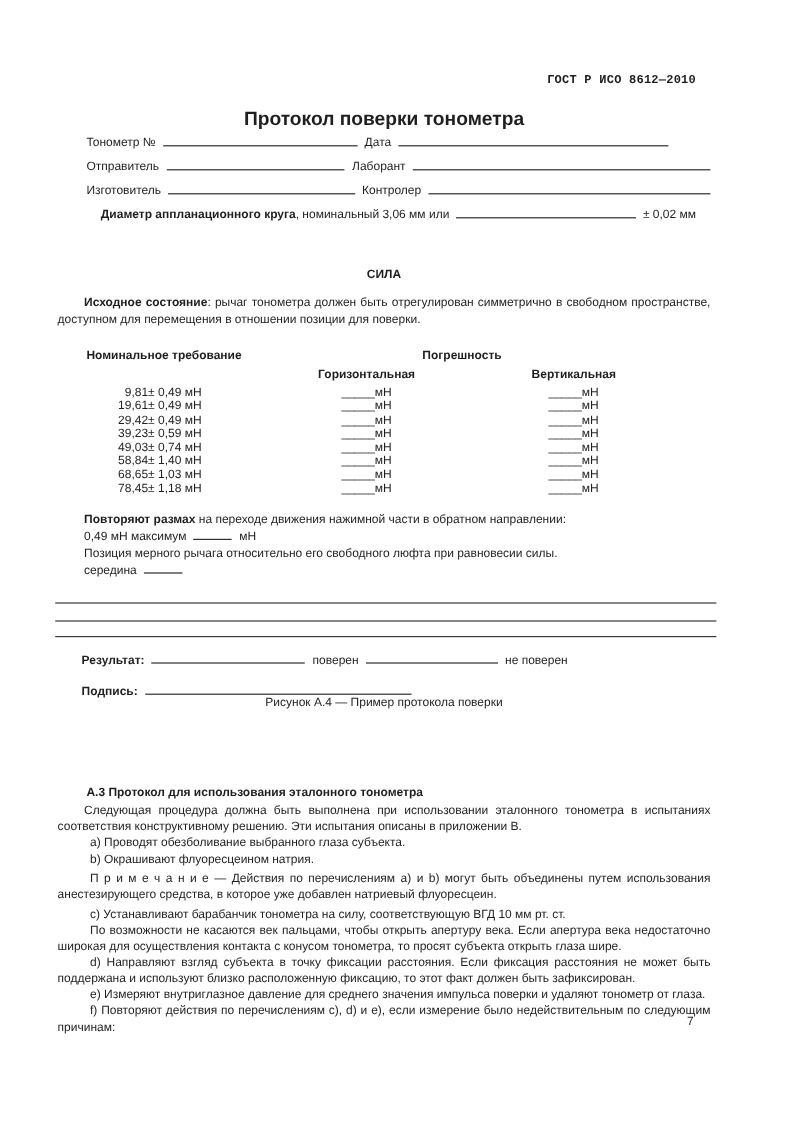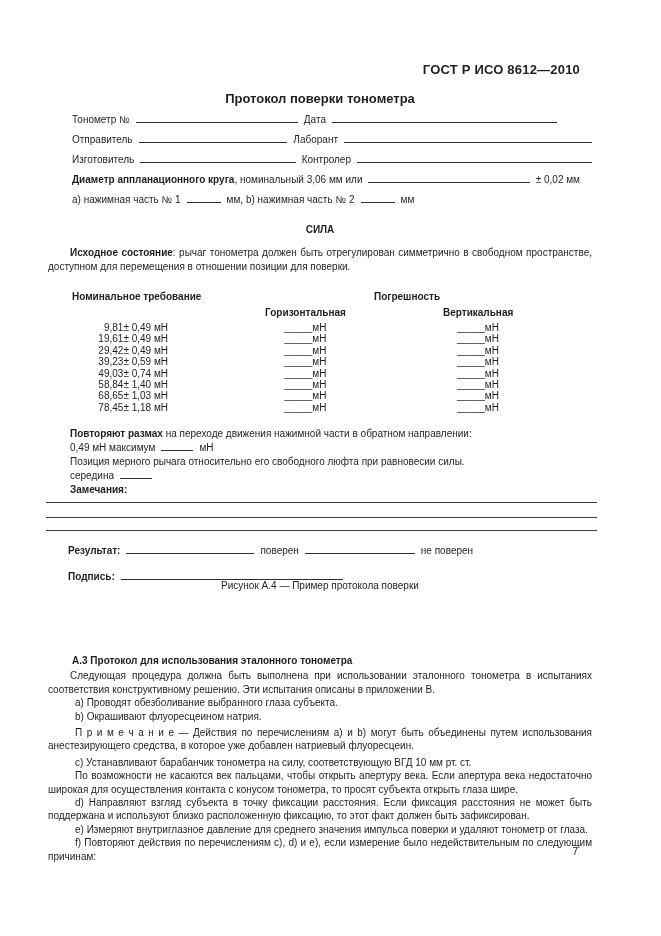--- a/index.html
+++ b/index.html
@@ -8,40 +8,40 @@
     font-family:"Liberation Sans","DejaVu Sans",sans-serif;
     color:#1f1f1f;font-size:10px;overflow:hidden;
     -webkit-font-smoothing:antialiased;
   }
   .abs{position:absolute;left:48px;width:544px;}
   .b{font-weight:bold;}
   .center-col{text-align:center;margin-right:30px;} 
   .right{text-align:right;}
 
   
-  #gost-ref{top:62px;font-size:13px;letter-spacing:.2px;padding-right:12px;box-sizing:border-box;}
-  
-  #doc-title{top:91px;font-size:13px;}
+  #gost-ref{top:62px;font-size:10px;letter-spacing:.2px;padding-right:12px;box-sizing:border-box;font-family:Liberation Mono, monospace;}
+  
+  #doc-title{top:91px;font-size:16px;}
 
   
   #form-block{top:114px;padding-left:24px;box-sizing:border-box;}
   .fline{display:flex;align-items:baseline;height:20px;white-space:pre;}
   .blank{border-bottom:1px solid #2e2e2e;height:0;display:inline-block;}
   .grow{flex:1 1 auto;}
   .gap-l{margin-left:6px;}.gap-r{margin-right:6px;}
 
   
   #force-heading{top:224px;font-size:10px;}
   #initial-state{top:246px;text-align:justify;text-indent:22px;line-height:13.5px;}
 
   
   #force-table{top:291px;}
   #force-table .hdr-row{position:relative;height:16px;}
   #nominal-hdr{position:absolute;left:24px;top:0;}
-  #error-hdr{position:absolute;left:337px;top:0;transform:translateX(-50%);margin-left:22px;}
+  #error-hdr{position:absolute;left:337px;top:0;transform:translateX(-50%);}
   .tgrid{display:grid;grid-template-columns:120px 275px 70px;}
   .tgrid .c1{text-align:right;}
   .tgrid .c2,.tgrid .c3{text-align:center;}
   #force-subhdr{height:15px;}
   #force-table-rows .trow{line-height:11.4px;}
 
   
   #backlash{top:427px;padding-left:22px;box-sizing:border-box;line-height:14px;}
   #backlash .fline{height:14px;}
 
@@ -84,32 +84,25 @@
     <span class="blank grow gap-l gap-r"></span>
     <span>Лаборант</span>
     <span class="blank gap-l" style="width:248px;"></span>
   </div>
   <div class="fline">
     <span>Изготовитель</span>
     <span class="blank grow gap-l gap-r"></span>
     <span>Контролер</span>
     <span class="blank gap-l" style="width:235px;"></span>
   </div>
-  <div class="fline" style="padding-right:12px;">
+  <div class="fline" style="padding-right:12px;margin-left:12px;">
     <span class="b">Диаметр аппланационного круга</span>
     <span>, номинальный 3,06 мм или</span>
     <span class="blank grow gap-l gap-r"></span>
     <span>± 0,02 мм</span>
-  </div>
-  <div class="fline">
-    <span>a) нажимная часть № 1</span>
-    <span class="blank gap-l gap-r" style="width:34px;"></span>
-    <span>мм, b) нажимная часть № 2</span>
-    <span class="blank gap-l gap-r" style="width:34px;"></span>
-    <span>мм</span>
   </div>
 </div>
 
 <div id="force-heading" class="abs b center-col">СИЛА</div>
 
 <div id="initial-state" class="abs"><span class="b">Исходное состояние</span><span>: рычаг тонометра должен быть отрегулирован симметрично в свободном пространстве, доступном для перемещения в отношении позиции для поверки.</span></div>
 
 <div id="force-table" class="abs">
   <div class="hdr-row">
     <span id="nominal-hdr" class="b">Номинальное требование</span>
@@ -169,21 +162,20 @@
   <div class="fline">
     <span>0,49 мН максимум</span>
     <span class="blank gap-l gap-r" style="width:32px;"></span>
     <span>мН</span>
   </div>
   <div>Позиция мерного рычага относительно его свободного люфта при равновесии силы.</div>
   <div class="fline">
     <span>середина</span>
     <span class="blank gap-l" style="width:32px;"></span>
   </div>
-  <div class="b">Замечания:</div>
 </div>
 
 <div id="rule1" class="rule"></div>
 <div id="rule2" class="rule"></div>
 <div id="rule3" class="rule"></div>
 
 <div id="result-line" class="abs">
   <div class="fline">
     <span class="b">Результат:</span>
     <span class="blank gap-l gap-r" style="width:128px;"></span>

